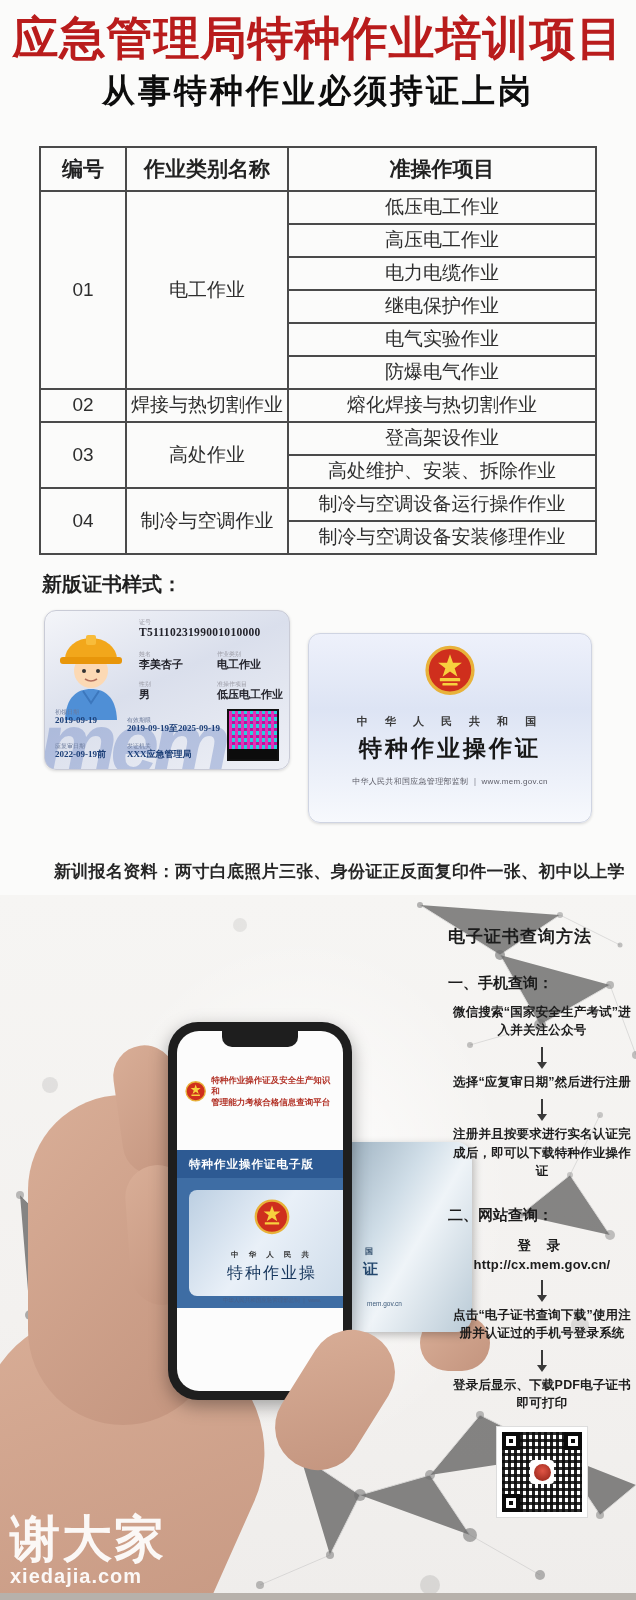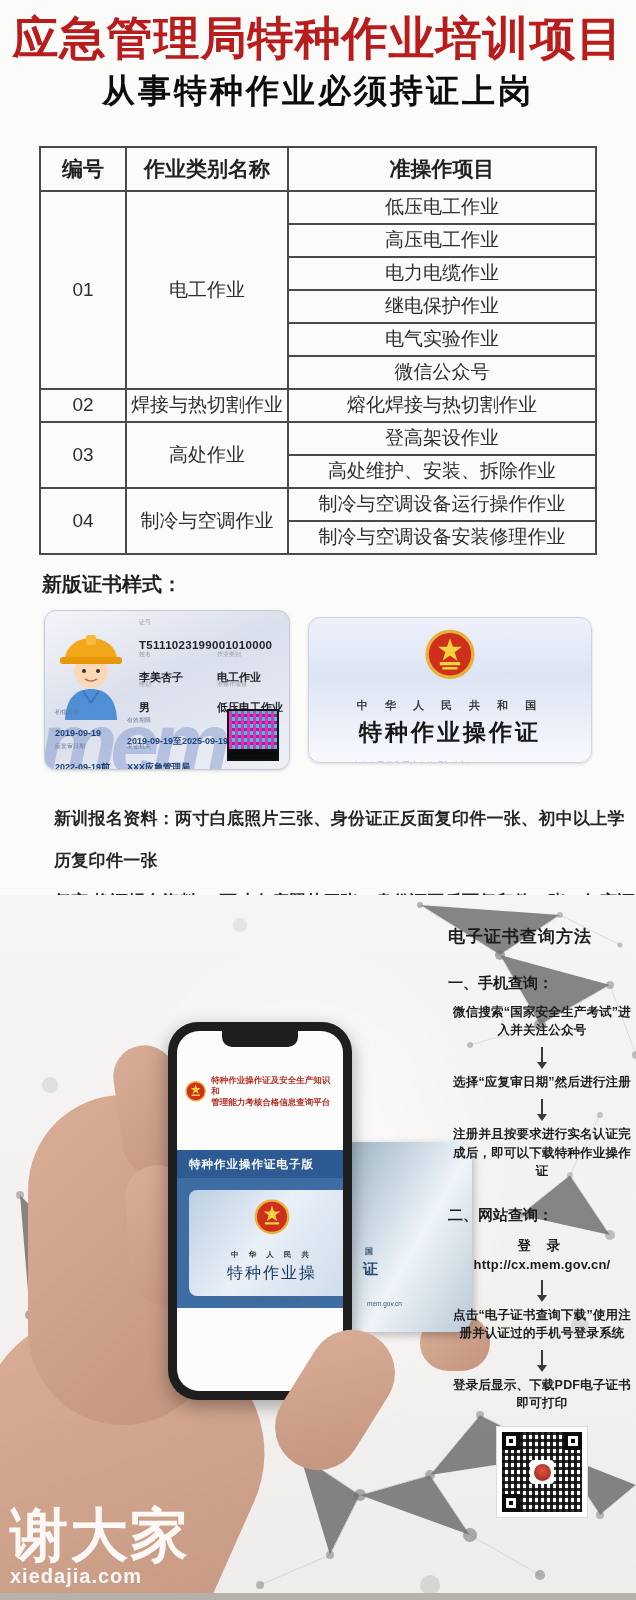--- a/index.html
+++ b/index.html
@@ -23,31 +23,31 @@
   
   .cert-label{margin:16px 0 0 42px;font-size:20px;color:#1f1f1f;font-weight:600;}
   .cards{display:flex;margin:12px 0 0 44px;gap:18px;align-items:flex-start;}
   .idcard{position:relative;width:246px;height:160px;border-radius:12px;overflow:hidden;
     background:linear-gradient(155deg,#f4f5f9 0%,#dadfec 45%,#eef0f6 100%);
     border:1px solid #c9cbd6;box-shadow:0 1px 3px rgba(0,0,0,.15);}
   .idcard .wm{position:absolute;left:-6px;bottom:-26px;font-size:88px;font-weight:900;
     font-style:italic;letter-spacing:-7px;color:rgba(88,118,188,.34);user-select:none;}
   .fld{position:absolute;line-height:1.1;}
   .fld .lb{font-size:6px;color:#9a9aa4;display:block;}
-  .fld .vl{font-size:11px;font-weight:700;color:#23232b;display:block;margin-top:14px;}
+  .fld .vl{font-size:11px;font-weight:700;color:#23232b;display:block;margin-top:1px;font-family:Liberation Serif, serif;}
   .fld .vl.num{font-size:11.5px;letter-spacing:.3px;}
   .dt .lb{font-size:6px;color:#6b7a9a;}
   .dt .vl{font-size:9px;font-weight:700;color:#1c3f77;}
   .qr-pink{position:absolute;right:10px;bottom:8px;width:52px;height:52px;background:#fff;
     border:2px solid #111;overflow:hidden;}
   .qr-pink .noise{position:absolute;inset:0;
     background:repeating-linear-gradient(90deg,#e332b8 0 3px,transparent 3px 6px),
                repeating-linear-gradient(0deg,#b5179e 0 3px,#2ad0dd 3px 7px);}
   .qr-pink .strip{position:absolute;left:0;right:0;bottom:0;height:10px;background:#0c0c0c;}
-  .backcard{position:relative;width:284px;height:146px;margin-top:7px;border-radius:12px;
+  .backcard{position:relative;width:284px;height:190px;margin-top:23px;border-radius:12px;
     background:linear-gradient(180deg,#eef1fb 0%,#dde4f4 40%,#f7f9fd 100%);
     border:1px solid #cfd4e2;box-shadow:0 1px 3px rgba(0,0,0,.15);
     text-align:center;overflow:hidden;}
   .backcard .country{font-size:11px;letter-spacing:7px;color:#3a3a3a;margin-top:10px;font-weight:600;}
   .backcard .ctitle{font-size:23px;font-weight:900;letter-spacing:3px;color:#171717;margin-top:4px;}
   .backcard .cfoot{font-size:8px;color:#5c5c66;margin-top:12px;letter-spacing:.3px;}
   
   .reg{margin:28px 0 0 54px;font-size:17px;color:#262626;font-weight:600;line-height:2.45;letter-spacing:.3px;}
   
   .photo{position:absolute;left:0;top:895px;width:636px;height:705px;overflow:hidden;
@@ -102,21 +102,21 @@
                repeating-linear-gradient(0deg,rgba(10,10,10,.85) 0 3px,rgba(255,255,255,.95) 3px 7px);}
   .fd{position:absolute;width:18px;height:18px;border:4px solid #0a0a0a;background:#fff;}
   .fd:after{content:"";position:absolute;left:3px;top:3px;width:4px;height:4px;background:#0a0a0a;}
   .fd.tl{left:5px;top:5px}.fd.tr{right:5px;top:5px}.fd.bl{left:5px;bottom:5px}
   .qr-ctr{position:absolute;left:50%;top:50%;transform:translate(-50%,-50%);width:24px;height:24px;
     background:#fff;border-radius:4px;display:flex;align-items:center;justify-content:center;}
   .qr-ctr .dot{width:17px;height:17px;border-radius:50%;background:radial-gradient(circle at 50% 40%,#e05545,#8e1f14);}
   .g-cap{margin-top:10px;font-size:12.5px;font-weight:700;line-height:1.4;}
   
   .site-wm{position:absolute;left:10px;bottom:14px;z-index:7;color:#fff;opacity:.93;line-height:1;}
-  .site-wm .cn{font-size:58px;font-weight:900;letter-spacing:2px;}
+  .site-wm .cn{font-size:50px;font-weight:900;letter-spacing:2px;}
   .site-wm .en{font-size:20px;font-weight:700;margin-top:2px;letter-spacing:1px;}
   .bottom-strip{position:absolute;left:0;right:0;bottom:0;height:7px;background:#b7b1ab;z-index:8;}
   .emblem{display:inline-block;}
 </style>
 </head>
 <body>
 
 <div class="poster">
 
   <div class="hdr">
@@ -142,21 +142,21 @@
     <tr>
           <td class="item">电力电缆作业</td>
         </tr>
     <tr>
           <td class="item">继电保护作业</td>
         </tr>
     <tr>
           <td class="item">电气实验作业</td>
         </tr>
     <tr>
-          <td class="item">微信公众号</td>
+          <td class="item">防爆电气作业</td>
         </tr>
     <tr>
       <td>02</td>
       <td>焊接与热切割作业</td>
       <td class="item">熔化焊接与热切割作业</td>
     </tr>
     <tr>
       <td rowspan="2">03</td>
       <td rowspan="2">高处作业</td>
       <td class="item">登高架设作业</td>

